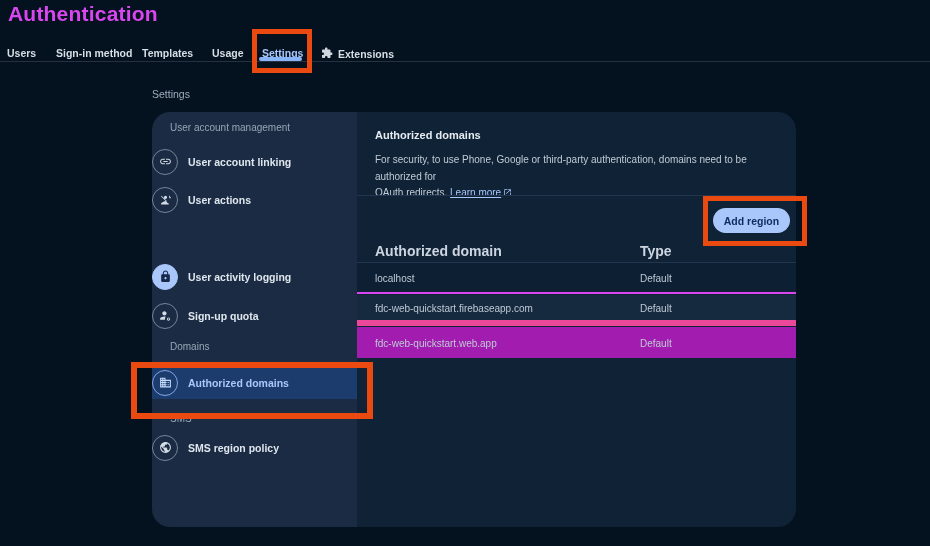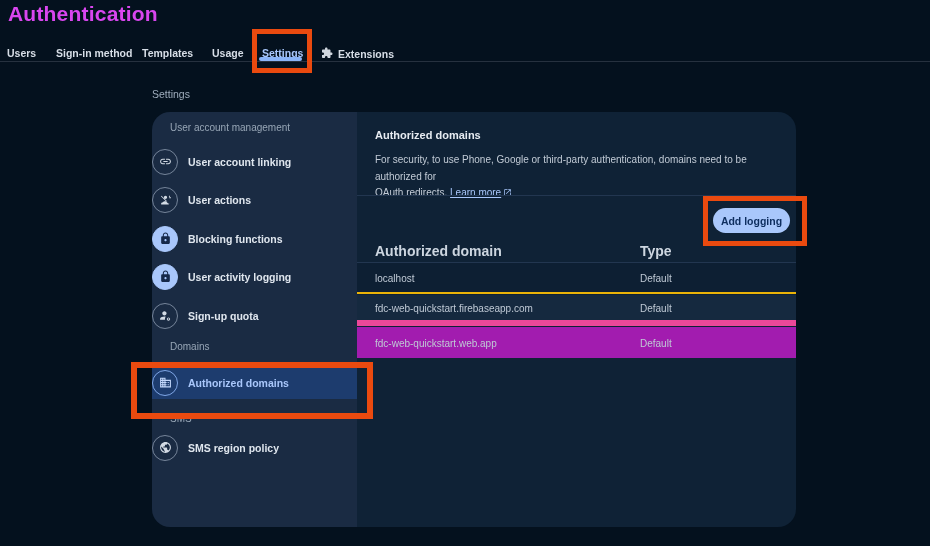--- a/index.html
+++ b/index.html
@@ -77,21 +77,21 @@
     background:#a9c7fb; color:#0d2d5e; font-size:10.5px; font-weight:700;
     border:none; border-radius:13px; cursor:pointer; font-family:inherit;
   }
 
   .tbl-header { position:absolute; left:0; top:128px; width:439px; height:23px; border-bottom:1px solid #223650; }
   .tbl-header .col1, .tbl-row .col1 { position:absolute; left:18px; top:50%; transform:translateY(-50%); white-space:nowrap; }
   .tbl-header .col2, .tbl-row .col2 { position:absolute; left:283px; top:50%; transform:translateY(-50%); white-space:nowrap; }
   .tbl-header span { font-size:14px; font-weight:700; color:#cdd6e0; }
   .tbl-row { position:absolute; left:0; width:439px; height:31px; }
   .tbl-row span { font-size:10px; color:#bfc9d5; }
-  .row-0 { top:151px; background:#0d1f33; border-bottom:2px solid #eab308; }
+  .row-0 { top:151px; background:#0d1f33; border-bottom:2px solid #d946ef; }
   .row-1 { top:183px; background:#15293f; border-bottom:6px solid #ec4899; }
   .row-2 { top:215px; background:#a21caf; }
 
   
   .anno { position:absolute; border-style:solid; border-color:#ea4a0f; z-index:50; pointer-events:none; }
   .anno-settings { left:252px; top:29px; width:60px; height:44px; border-width:5px; }
   .anno-add { left:703px; top:196px; width:104px; height:50px; border-width:5px; }
   .anno-domains { left:131px; top:362px; width:242px; height:57px; border-width:6px; }
 </style>
 </head>
@@ -136,28 +136,20 @@
       <div class="side-item" style="top:71px">
         <span class="icircle">
             <svg viewBox="0 0 24 24">
               <path d="M12 11c1.66 0 3-1.34 3-3s-1.34-3-3-3-3 1.34-3 3 1.34 3 3 3zm-6.2 7c.6-1.6 3.4-2.8 6.2-2.8 1.2 0 2.4.2 3.4.6L4.6 5 3.5 6.1l14.4 14.4 1.1-1.1-2.3-2.3c.8.5 1.3 1.1 1.3 1.9v2H4v-2c0-.3.1-.7.3-1zM19 8h3v1.6h-3V8z"></path>
               <path d="M20 5h-1.6v3H20V5z"></path>
             </svg>
           </span>
         <span class="side-label">User actions</span>
       </div>
 
-      <div class="side-item" style="top:110px">
-        <span class="icircle filled">
-            <svg viewBox="0 0 24 24">
-              <path d="M18 8h-1V6c0-2.76-2.24-5-5-5S7 3.24 7 6v2H6c-1.1 0-2 .9-2 2v10c0 1.1.9 2 2 2h12c1.1 0 2-.9 2-2V10c0-1.1-.9-2-2-2zm-6 9c-1.1 0-2-.9-2-2s.9-2 2-2 2 .9 2 2-.9 2-2 2zm3.1-9H8.9V6c0-1.71 1.39-3.1 3.1-3.1 1.71 0 3.1 1.39 3.1 3.1v2z"></path>
-            </svg>
-          </span>
-        <span class="side-label">Blocking functions</span>
-      </div>
 
       <div class="side-item" style="top:148px">
         <span class="icircle filled">
             <svg viewBox="0 0 24 24">
               <path d="M18 8h-1V6c0-2.76-2.24-5-5-5S7 3.24 7 6v2H6c-1.1 0-2 .9-2 2v10c0 1.1.9 2 2 2h12c1.1 0 2-.9 2-2V10c0-1.1-.9-2-2-2zm-6 9c-1.1 0-2-.9-2-2s.9-2 2-2 2 .9 2 2-.9 2-2 2zm3.1-9H8.9V6c0-1.71 1.39-3.1 3.1-3.1 1.71 0 3.1 1.39 3.1 3.1v2z"></path>
             </svg>
           </span>
         <span class="side-label">User activity logging</span>
       </div>
 
@@ -198,21 +190,21 @@
 
       <p class="main-desc"><span>For security, to use Phone, Google or third-party authentication, domains need to be authorized for</span><br>
         <span>OAuth redirects.</span>
         <span class="learn-more">Learn more</span><span class="ext-link-icon"><svg viewBox="0 0 24 24">
               <path d="M19 19H5V5h7V3H5c-1.11 0-2 .9-2 2v14c0 1.1.89 2 2 2h14c1.1 0 2-.9 2-2v-7h-2v7zM14 3v2h3.59l-9.83 9.83 1.41 1.41L19 6.41V10h2V3h-7z"></path>
             </svg></span>
       </p>
 
       <div class="main-divider"></div>
 
-      <button class="add-btn">Add logging</button>
+      <button class="add-btn">Add region</button>
 
       <div class="tbl-header">
         <span class="col1">Authorized domain</span>
         <span class="col2">Type</span>
       </div>
 
       <div class="tbl-row row-0">
         <span class="col1">localhost</span>
         <span class="col2">Default</span>
       </div>

